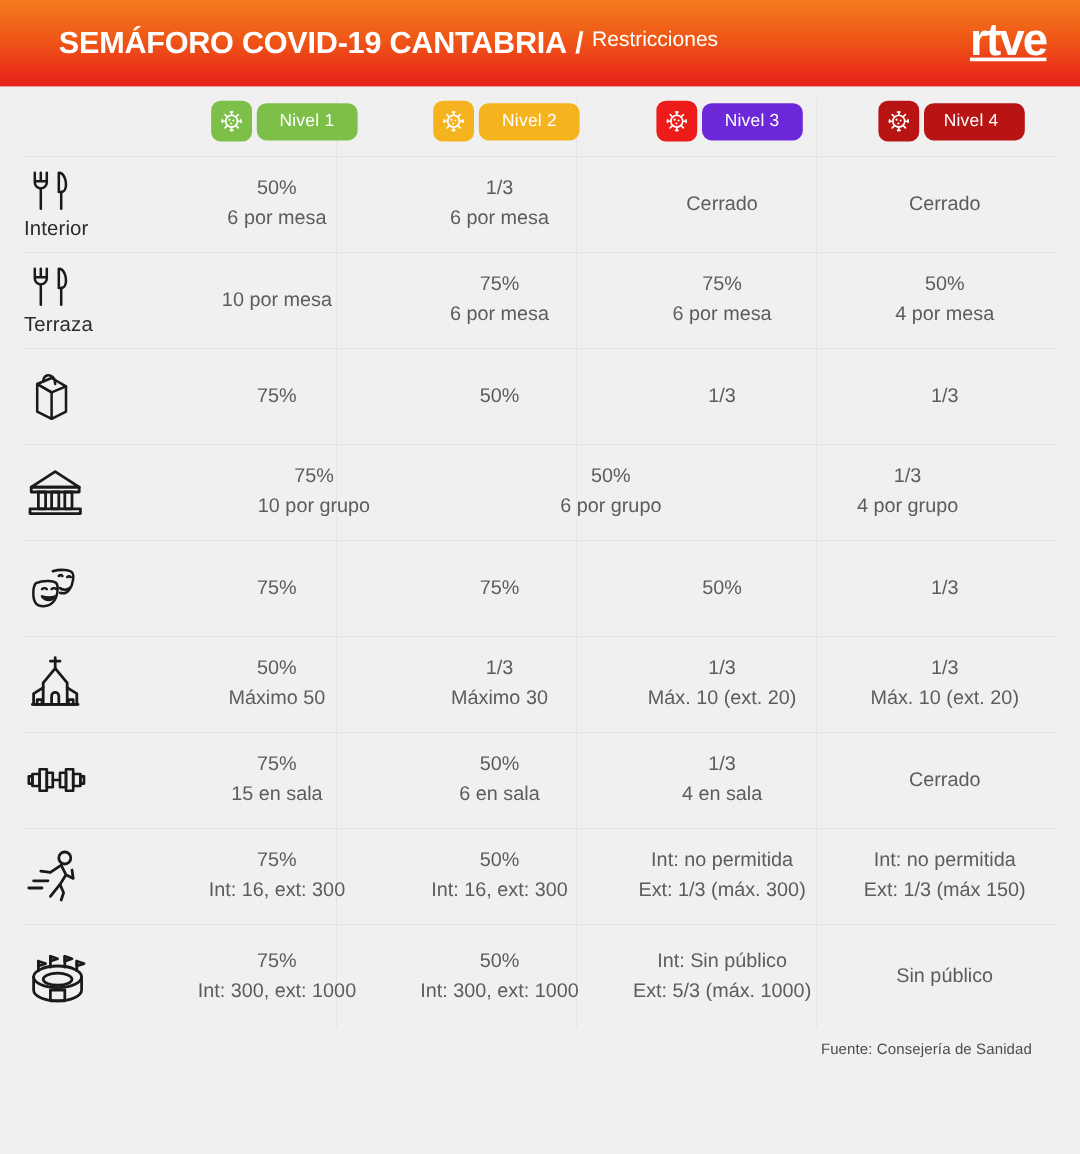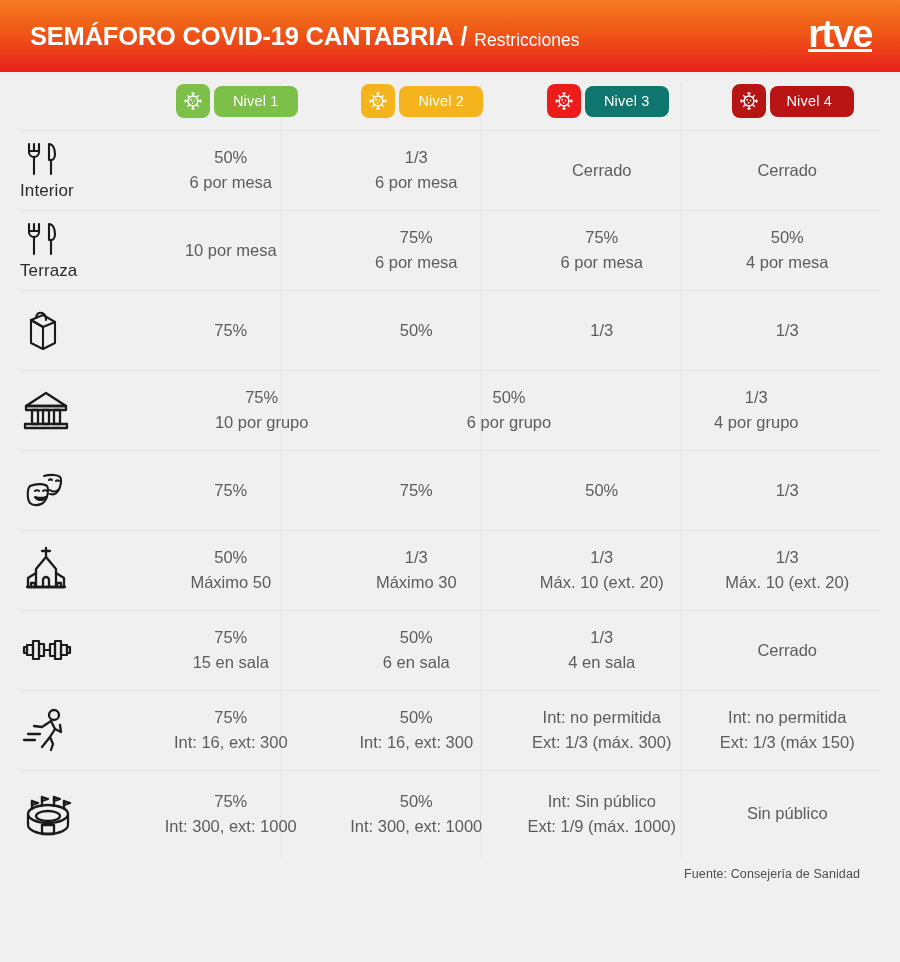--- a/index.html
+++ b/index.html
@@ -24,23 +24,24 @@
     position: relative;
     height: 72px;
     background: linear-gradient(180deg, #f47b20 0%, #ef5a16 42%, #e8201c 100%);
     display: flex;
     align-items: center;
     padding: 0 28px 0 30px;
   }
 
   .header-title-wrap {
     display: flex;
-    align-items: flex-end;
+    align-items: flex-start;
     gap: 7px;
     flex: 1;
+    margin-left: 19px;
   }
 
   .header-title {
     color: #ffffff;
     font-size: 25.5px;
     font-weight: bold;
     letter-spacing: -0.2px;
     white-space: nowrap;
   }
 
@@ -294,21 +295,21 @@
                   <line x1="3.6" y1="10.8" x2="3.6" y2="13.2"></line>
                 <line x1="17.4" y1="12" x2="20.6" y2="12"></line>
                   <line x1="20.4" y1="10.8" x2="20.4" y2="13.2"></line>
                 <line x1="8.2" y1="8.2" x2="6" y2="6"></line>
                   <line x1="15.8" y1="8.2" x2="18" y2="6"></line>
                 <line x1="8.2" y1="15.8" x2="6" y2="18"></line>
                   <line x1="15.8" y1="15.8" x2="18" y2="18"></line>
               </g>
             </svg>
           </div>
-          <div class="badge-pill" id="bp2" style="background: #0f766e;">
+          <div class="badge-pill" id="bp2" style="background: #6d28d9;">
             <span>Nivel 3</span>
           </div>
         </div>
       </div>
 
       <div class="cell">
         <div class="badge">
           <div class="badge-icon" id="bi3" style="background: rgb(184, 20, 20);">
             <svg width="22" height="22" viewBox="0 0 24 24" fill="none" stroke="#fff" stroke-width="1.5">
               <circle cx="12" cy="12" r="5.4" fill="none"></circle>
@@ -593,21 +594,21 @@
       <div class="cell">
         <span class="cell-line">75%</span>
         <span class="cell-line">Int: 300, ext: 1000</span>
       </div>
       <div class="cell">
         <span class="cell-line">50%</span>
         <span class="cell-line">Int: 300, ext: 1000</span>
       </div>
       <div class="cell">
         <span class="cell-line">Int: Sin público</span>
-        <span class="cell-line">Ext: 1/9 (máx. 1000)</span>
+        <span class="cell-line">Ext: 5/3 (máx. 1000)</span>
       </div>
       <div class="cell">
         <span class="cell-line">Sin público</span>
       </div>
     </div>
 
   </div>
 
   <div class="footer">
     <span class="source">Fuente: Consejería de Sanidad</span>

